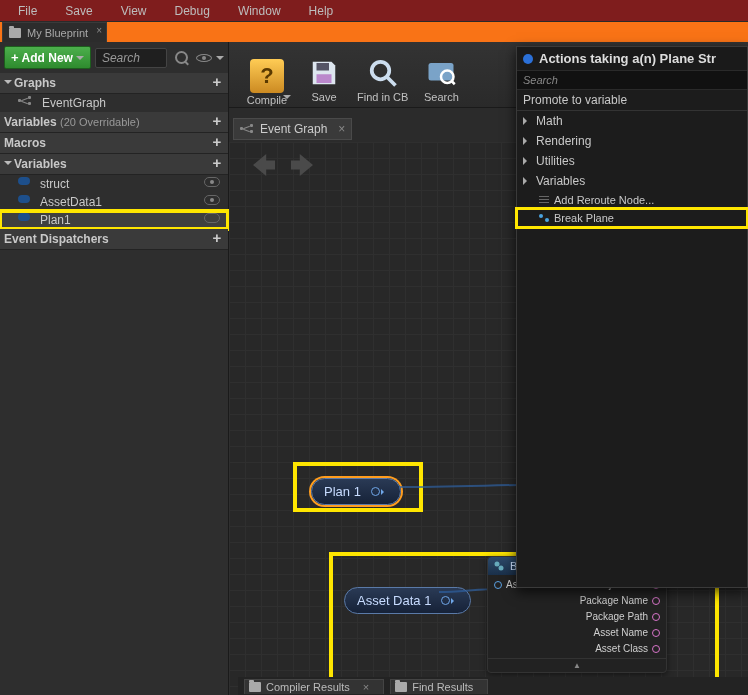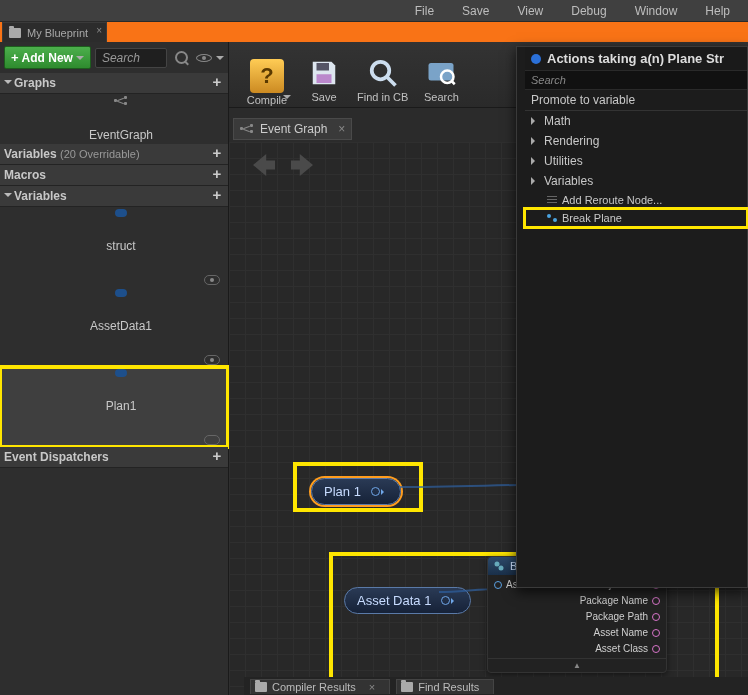--- a/index.html
+++ b/index.html
@@ -1,19 +1,19 @@
 <!DOCTYPE html>
 <html><head>
 <meta charset="utf-8">
 <style>
   * { margin:0; padding:0; box-sizing:border-box; font-family:"Segoe UI",Arial,sans-serif; }
   body { background:#1a1a1a; color:#c8c8c8; width:748px; height:695px; overflow:hidden; font-size:12px; position:relative; }
 
   
-  .menubar { background:#404040; height:22px; display:flex; align-items:center; padding:0 4px; gap:0; border-bottom:1px solid #2a2a2a;justify-content:flex-end; }
+  .menubar { background:#7f1d1d; height:22px; display:flex; align-items:center; padding:0 4px; gap:0; border-bottom:1px solid #2a2a2a; }
   .menubar span { padding:2px 14px; color:#bdbdbd; cursor:default; }
 
   
   .maintab { height:20px; background:#f97316; display:flex; padding-left:2px; }
   .maintab .tab { display:flex; align-items:center; gap:6px; padding:2px 18px 2px 6px; background:#2c2c2c; border:1px solid #3a3a3a; border-bottom:none; color:#a8a8a8; font-size:11px; position:relative;}
   .maintab .tab .close {position:absolute; right:4px; top:2px; color:#888; font-size:10px;}
   .folder-icon{width:12px;height:10px;background:#aaa;border-radius:1px;position:relative;}
   .folder-icon::before{content:"";position:absolute;top:-2px;left:0;width:5px;height:2px;background:#aaa;border-radius:1px 1px 0 0;}
 
   
@@ -30,21 +30,21 @@
   .eye{width:16px;height:8px;border-radius:50%;border:1px solid #888;position:relative;margin:0 4px;}
   .eye::after{content:"";position:absolute;width:4px;height:4px;background:#888;border-radius:50%;left:5px;top:1px;}
   .chev{border:4px solid transparent;border-top-color:#aaa;margin-top:4px;}
 
   
   .cat { background:#3a3a3a; padding:3px 4px; display:flex; align-items:center; justify-content:space-between; border-bottom:1px solid #232323; font-weight:bold; }
   .cat .caret{border:4px solid transparent;border-top-color:#bbb;margin-right:2px;display:inline-block;vertical-align:middle;}
   .cat .extra{color:#999;font-weight:normal;font-size:11px;}
   .plus{width:14px;height:14px;color:#ccc;font-size:15px;line-height:12px;text-align:center;}
 
-  .item { display:flex; align-items:center; padding:2px 4px 2px 18px; gap:22px;flex-direction:column; }
+  .item { display:flex; align-items:flex-start; padding:2px 4px 2px 18px; gap:10px; }
   .item .varicon{width:12px;height:8px;border-radius:4px;}
   .item.selected{background:#3f3f3f;}
   .pill-eye{width:16px;height:10px;border:1px solid #666;border-radius:5px;margin-left:auto;margin-right:4px;position:relative;}
   .pill-eye.open::after{content:"";position:absolute;width:4px;height:4px;background:#888;border-radius:50%;left:5px;top:2px;}
   .graph-icon{width:14px;height:10px;position:relative;}
   .graph-icon span{position:absolute;width:3px;height:3px;background:#888;border-radius:1px;}
   .graph-icon span:nth-child(1){left:0;top:3px;} .graph-icon span:nth-child(2){left:10px;top:0;} .graph-icon span:nth-child(3){left:10px;top:6px;}
   .graph-icon::before,.graph-icon::after{content:"";position:absolute;height:1px;background:#888;width:7px;left:3px;}
   .graph-icon::before{top:3px;transform:rotate(-20deg);} .graph-icon::after{top:6px;transform:rotate(20deg);}
 
@@ -77,35 +77,35 @@
   .break-node{position:absolute;background:#222;border-radius:4px;width:180px;border:1px solid #333;box-shadow:0 2px 6px rgba(0,0,0,.5);}
   .break-head{background:linear-gradient(#2d4a6a,#1a304a);padding:3px 6px;display:flex;align-items:center;gap:6px;color:#cfe3ff;font-size:11px;border-radius:4px 4px 0 0;}
   .break-body{padding:4px 6px;display:flex;justify-content:space-between;}
   .pin-col{display:flex;flex-direction:column;gap:5px;}
   .pin{font-size:10px;color:#cfcfcf;display:flex;align-items:center;gap:4px;white-space:nowrap;}
   .pin .dot{width:8px;height:8px;border:1.5px solid #5aa0e0;border-radius:50%;}
   .pin .dotR{width:8px;height:8px;border:1.5px solid #d673c8;border-radius:50%;}
   .break-foot{text-align:center;color:#888;font-size:8px;padding:2px;border-top:1px solid #333;}
 
   
-  .ctxmenu{position:absolute;right:0;top:46px;width:232px;background:#1c1c1c;border:1px solid #3a3a3a;box-shadow:0 4px 12px rgba(0,0,0,.7);z-index:50;padding-left:8px;}
+  .ctxmenu{position:absolute;right:0;top:46px;width:232px;background:#1c1c1c;border:1px solid #3a3a3a;box-shadow:0 4px 12px rgba(0,0,0,.7);z-index:50;}
   .ctx-title{background:#1a1a1a;padding:4px 6px;display:flex;align-items:center;gap:6px;color:#ddd;font-size:13px;font-weight:bold;}
   .ctx-title .bullet{width:10px;height:10px;background:#2b70d8;border-radius:50%;}
   .ctx-search{background:#111;padding:3px 6px;color:#888;font-style:italic;font-size:11px;border-bottom:1px solid #2a2a2a;border-top:1px solid #2a2a2a;}
   .ctx-item{padding:3px 6px;display:flex;align-items:center;gap:5px;color:#c8c8c8;font-size:12px;}
   .ctx-item .tri{border:4px solid transparent;border-left-color:#aaa;}
   .ctx-item.leaf{padding-left:22px;font-size:11px;}
   .ctx-item.leaf .stripes{width:10px;height:8px;background:repeating-linear-gradient(#666,#666 1px,transparent 1px,transparent 3px);}
   .ctx-item.leaf .break{width:10px;height:8px;position:relative;}
   .ctx-item.leaf .break::before,.ctx-item.leaf .break::after{content:"";position:absolute;width:4px;height:4px;border-radius:50%;background:#4aa3e0;}
   .ctx-item.leaf .break::before{left:0;top:0;} .ctx-item.leaf .break::after{right:0;bottom:0;}
   .ctx-item.hl-ctx{outline:3px solid #ffe600;outline-offset:-1px;}
 
   
-  .bottom-tabs{position:absolute;left:244px;right:0;bottom:0;height:18px;background:#232323;display:flex;align-items:center;padding-left:6px;}
+  .bottom-tabs{position:absolute;left:238px;right:0;bottom:0;height:18px;background:#232323;display:flex;align-items:center;padding-left:6px;}
   .btab{display:flex;align-items:center;gap:5px;padding:1px 14px 1px 4px;background:#333;border:1px solid #444;border-bottom:none;color:#bbb;font-size:11px;margin-right:6px;}
   .btab .x{color:#888;margin-left:8px;}
 </style>
 </head>
 <body>
 
 <div class="menubar">
   <span>File</span>
   <span>Save</span>
   <span>View</span>

